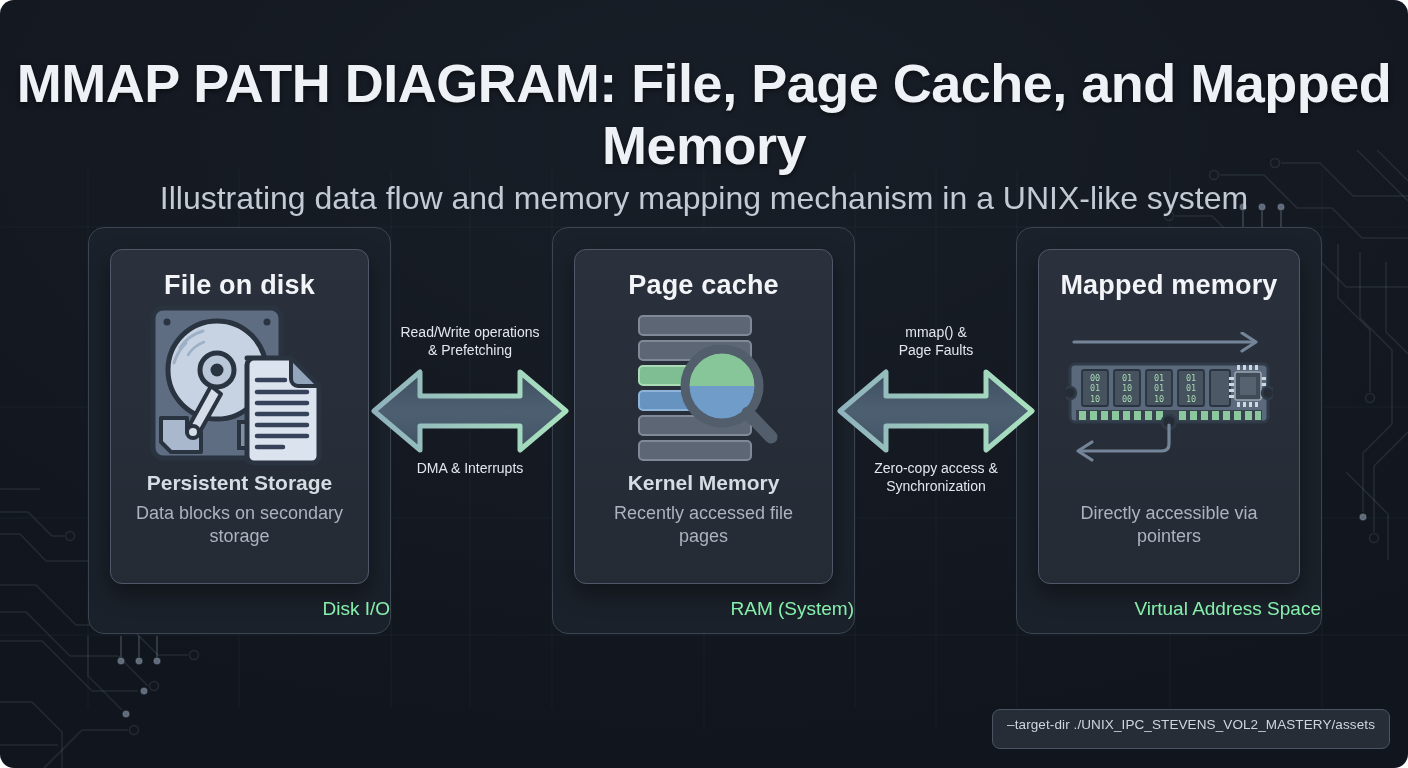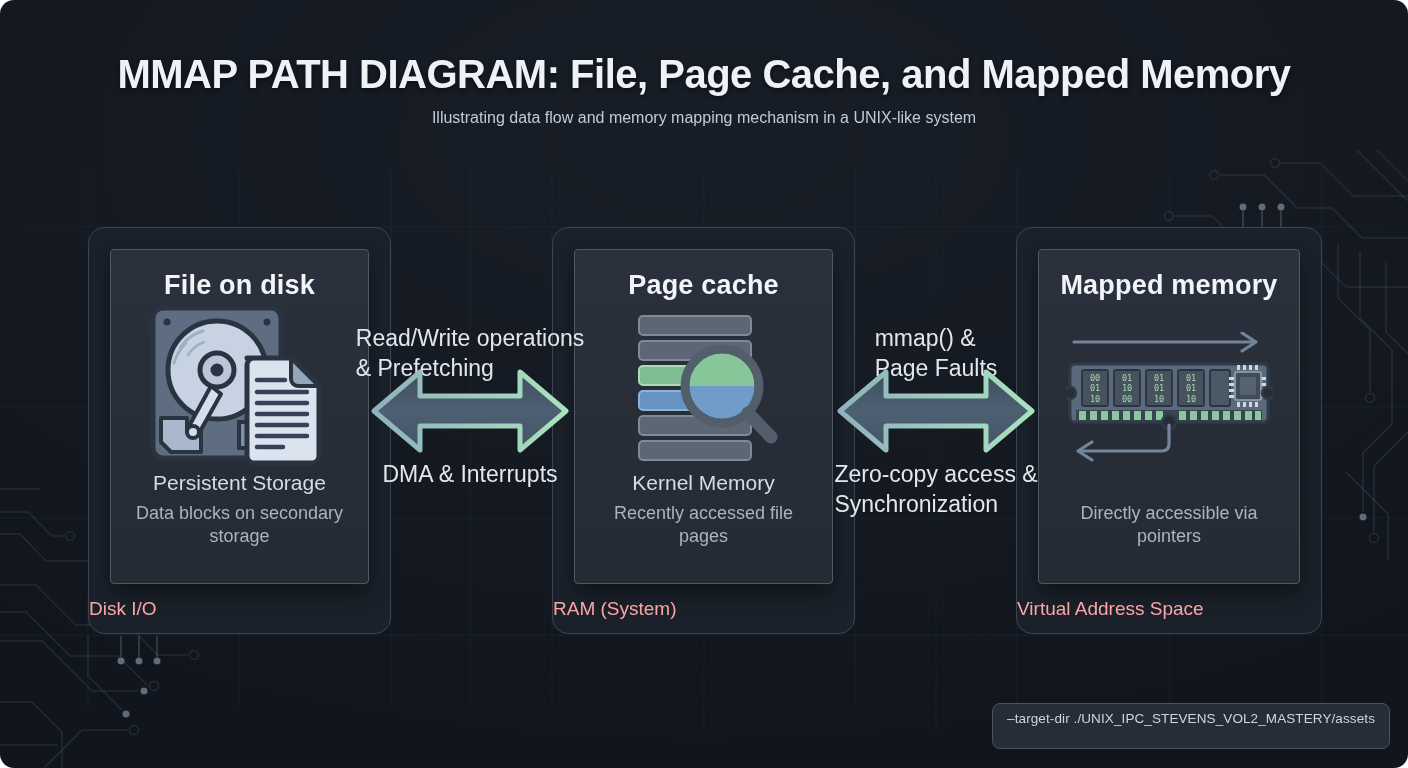--- a/index.html
+++ b/index.html
@@ -2,46 +2,46 @@
 <html><head>
 <meta charset="utf-8">
 <style>
   html,body{margin:0;padding:0;background:#ffffff;}
   body{width:1408px;height:768px;position:relative;font-family:"Liberation Sans",sans-serif;-webkit-font-smoothing:antialiased;}
   .canvas{position:absolute;inset:0;border-radius:14px;overflow:hidden;
     background:radial-gradient(1100px 600px at 50% 18%, #181e27 0%, #141922 55%, #11161e 100%);}
   .bg-decor{position:absolute;inset:0;pointer-events:none;}
 
   header{position:absolute;top:0;left:0;right:0;text-align:center;z-index:3;}
-  .title{margin:52px 4px 0;font-size:40px;font-weight:700;letter-spacing:-0.5px;color:#eef1f6;
+  .title{margin:52px 4px 0;font-size:54px;font-weight:700;letter-spacing:-0.5px;color:#eef1f6;
     text-shadow:0 2px 5px rgba(0,0,0,.5);}
-  .subtitle{margin:12px 0 0;font-size:16px;font-weight:400;color:#c3cad4;}
+  .subtitle{margin:4px 0 0;font-size:32px;font-weight:400;color:#c3cad4;}
 
   .panel{position:absolute;top:227px;height:407px;border:1.5px solid #3b4450;border-radius:16px;
     background:#1b212a;box-sizing:border-box;z-index:2;}
   .p1{left:88px;width:303px}.p2{left:552px;width:303px}.p3{left:1016px;width:306px}
   .card{position:absolute;left:21px;right:21px;top:21px;height:335px;box-sizing:border-box;
     background:linear-gradient(180deg,#2a313c 0%,#252b35 100%);
-    border:1.5px solid #4e5869;border-radius:4px;box-shadow:0 10px 22px rgba(0,0,0,.4);
+    border:1.5px solid #4e5869;border-radius:12px;box-shadow:0 10px 22px rgba(0,0,0,.4);
     display:flex;flex-direction:column;align-items:center;}
   .card-title{margin:20px 0 0;font-size:27px;font-weight:700;color:#f2f4f8;letter-spacing:.2px;}
   .icon-wrap{flex:1;display:flex;align-items:center;justify-content:center;}
-  .card-sub{margin:0;font-size:21px;font-weight:400;color:#d6dce4;}
+  .card-sub{margin:0;font-size:21px;font-weight:700;color:#d6dce4;}
   .card-desc{margin:7px 16px 35px;font-size:18px;line-height:1.28;color:#aab3bf;text-align:center;}
-  .outer-label{position:absolute;left:0;right:0;bottom:13px;text-align:left;font-size:19px;color:#fca5a5;}
+  .outer-label{position:absolute;left:0;right:0;bottom:13px;text-align:right;font-size:19px;color:#86efac;}
 
   .arrow-group{position:absolute;top:323px;width:200px;display:flex;flex-direction:column;align-items:center;z-index:2;}
   .ag1{left:370px}.ag2{left:836px}
-  .arrow-label{font-size:23px;line-height:1.32;color:#e3e7ed;text-align:left;white-space:nowrap;}
+  .arrow-label{font-size:14px;line-height:1.32;color:#e3e7ed;text-align:center;white-space:nowrap;}
   .arrow-label.top{height:48px;display:flex;flex-direction:column;justify-content:flex-start;}
   .dbl-arrow{margin:-6px 0 2px;}
   .arrow-label.bottom{}
 
   .caption{position:absolute;right:18px;bottom:19px;font-size:13.5px;color:#ced5df;
-    background:#272d37;border:1px solid #4a5462;border-radius:8px;padding:7px 14px 22px;z-index:3;
+    background:#272d37;border:1px solid #4a5462;border-radius:8px;padding:7px 14px 16px;z-index:3;
     letter-spacing:.1px;}
 
   .chipnum{font-family:"DejaVu Sans Mono",monospace;font-size:8.5px;fill:#a6d9b3;}
 </style>
 </head>
 <body>
 
 <div class="canvas">
 
   <svg width="0" height="0" style="position:absolute" aria-hidden="true">

